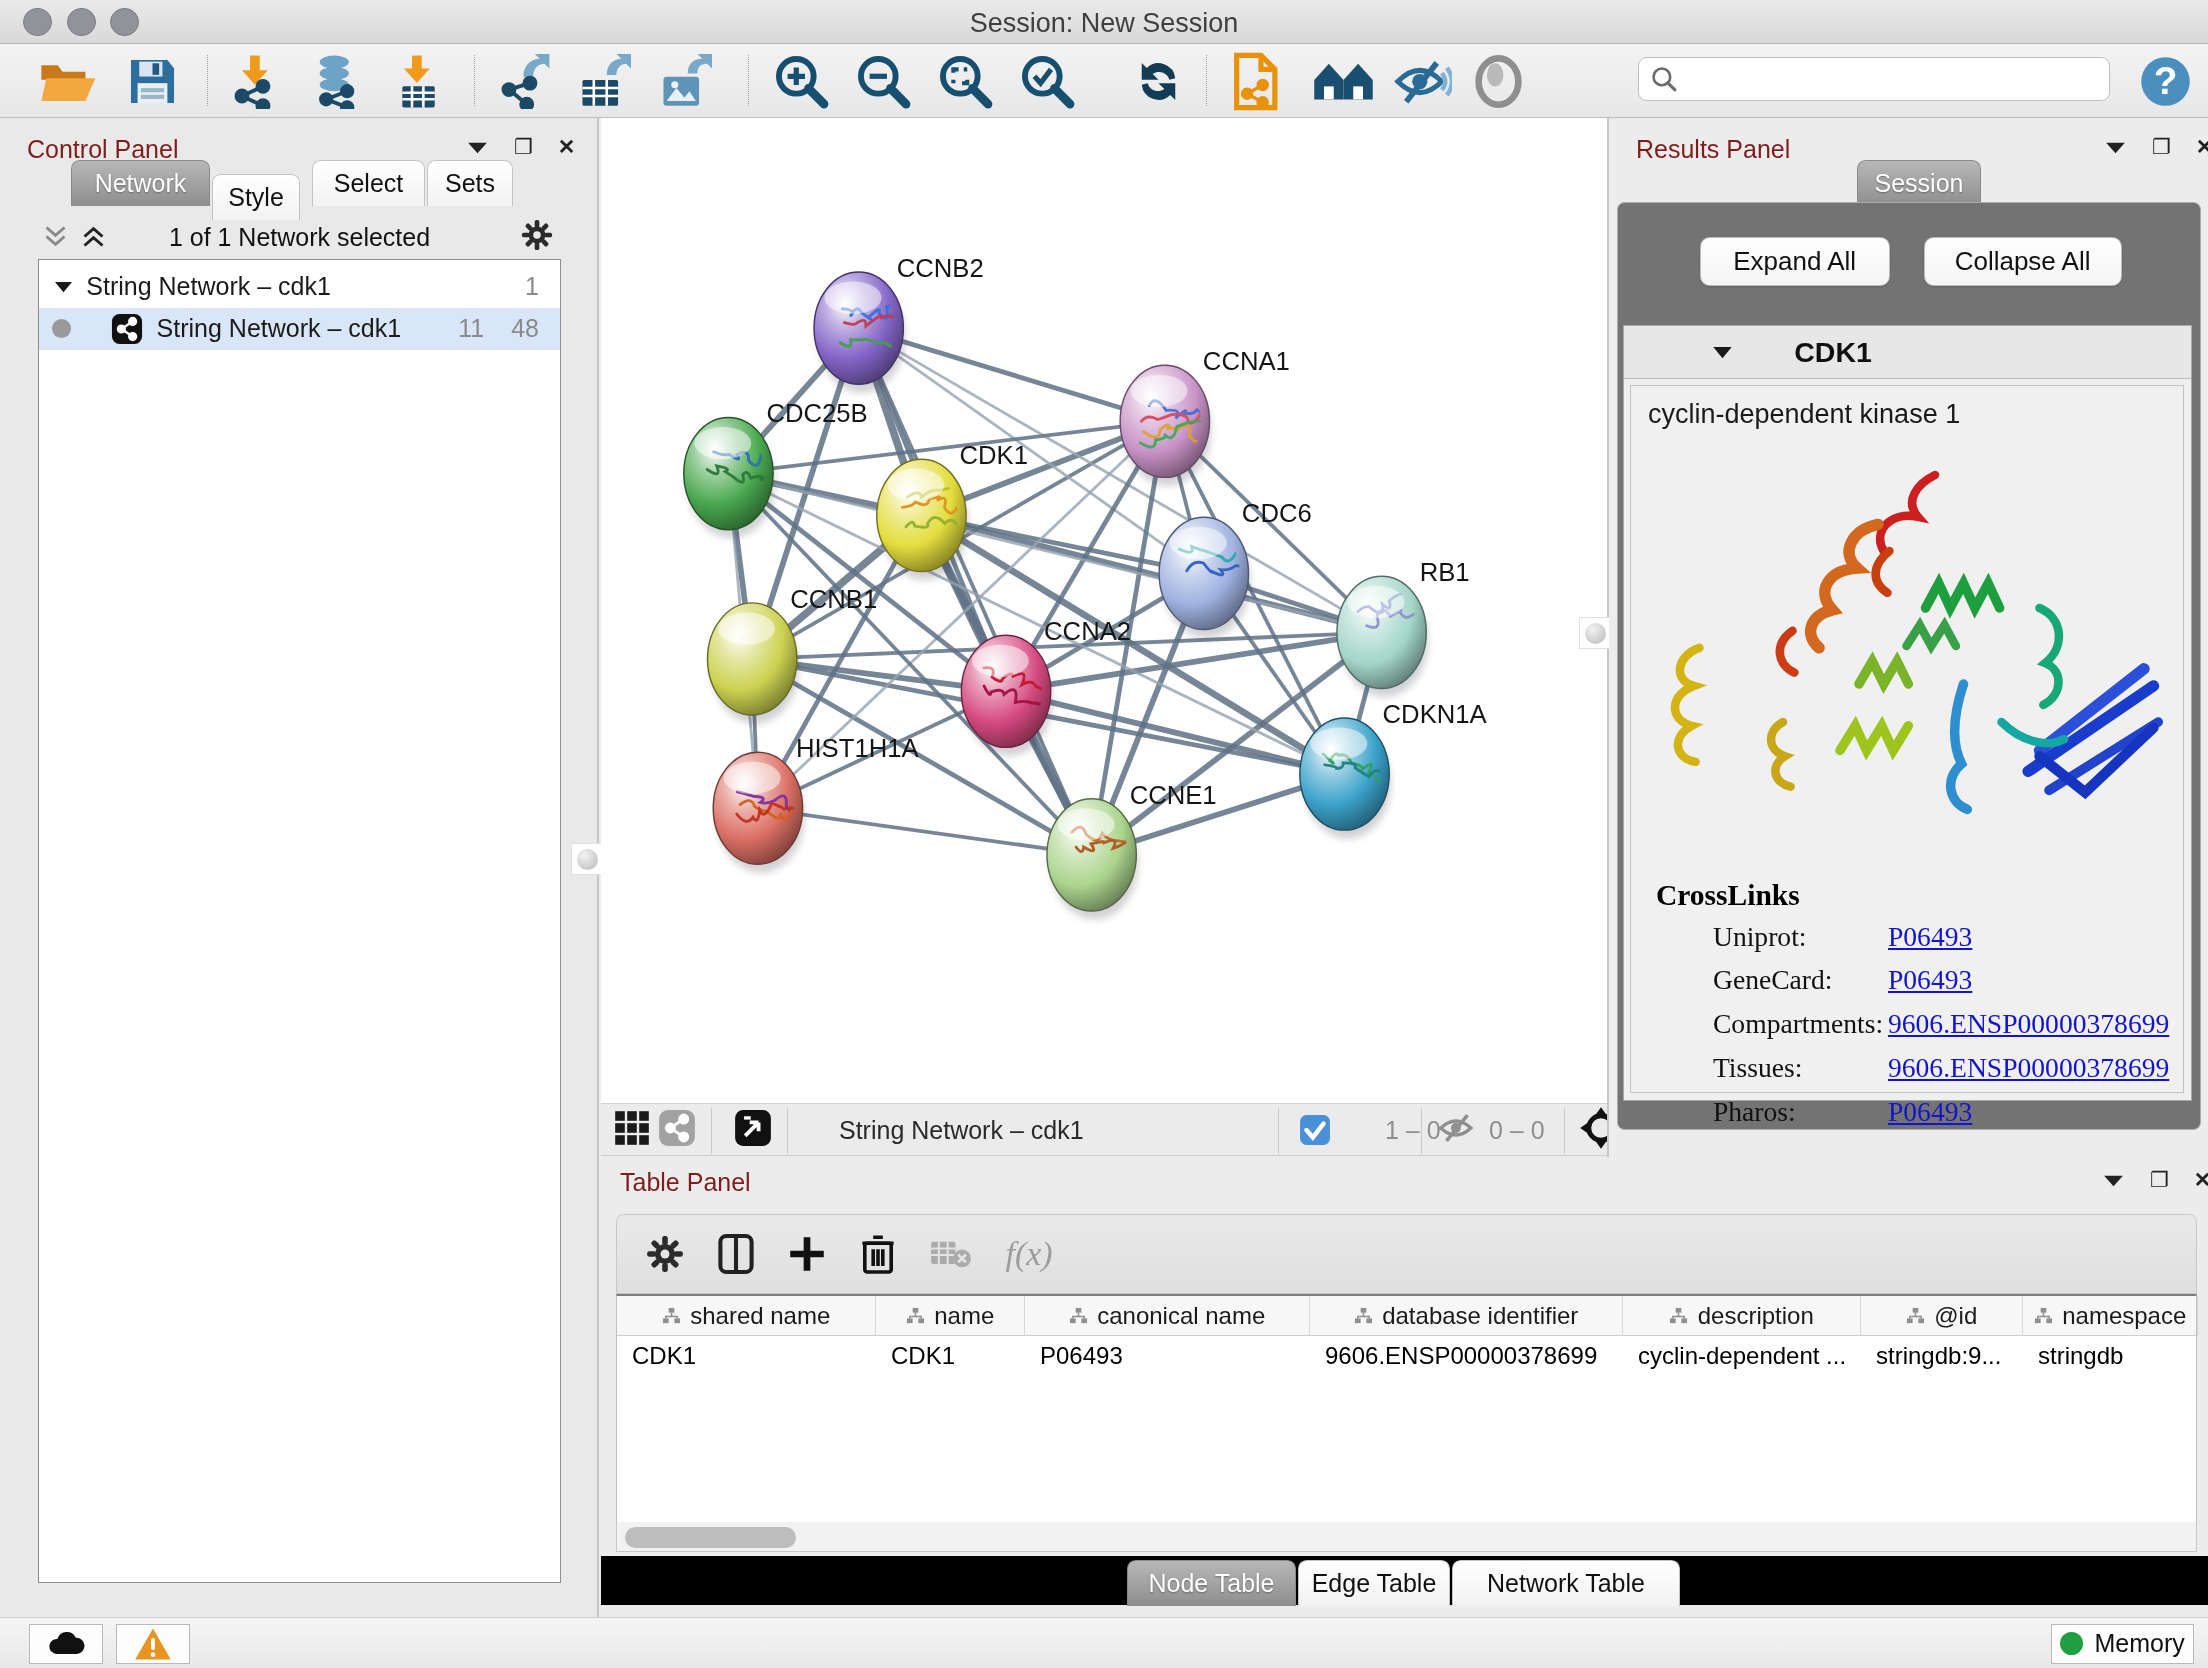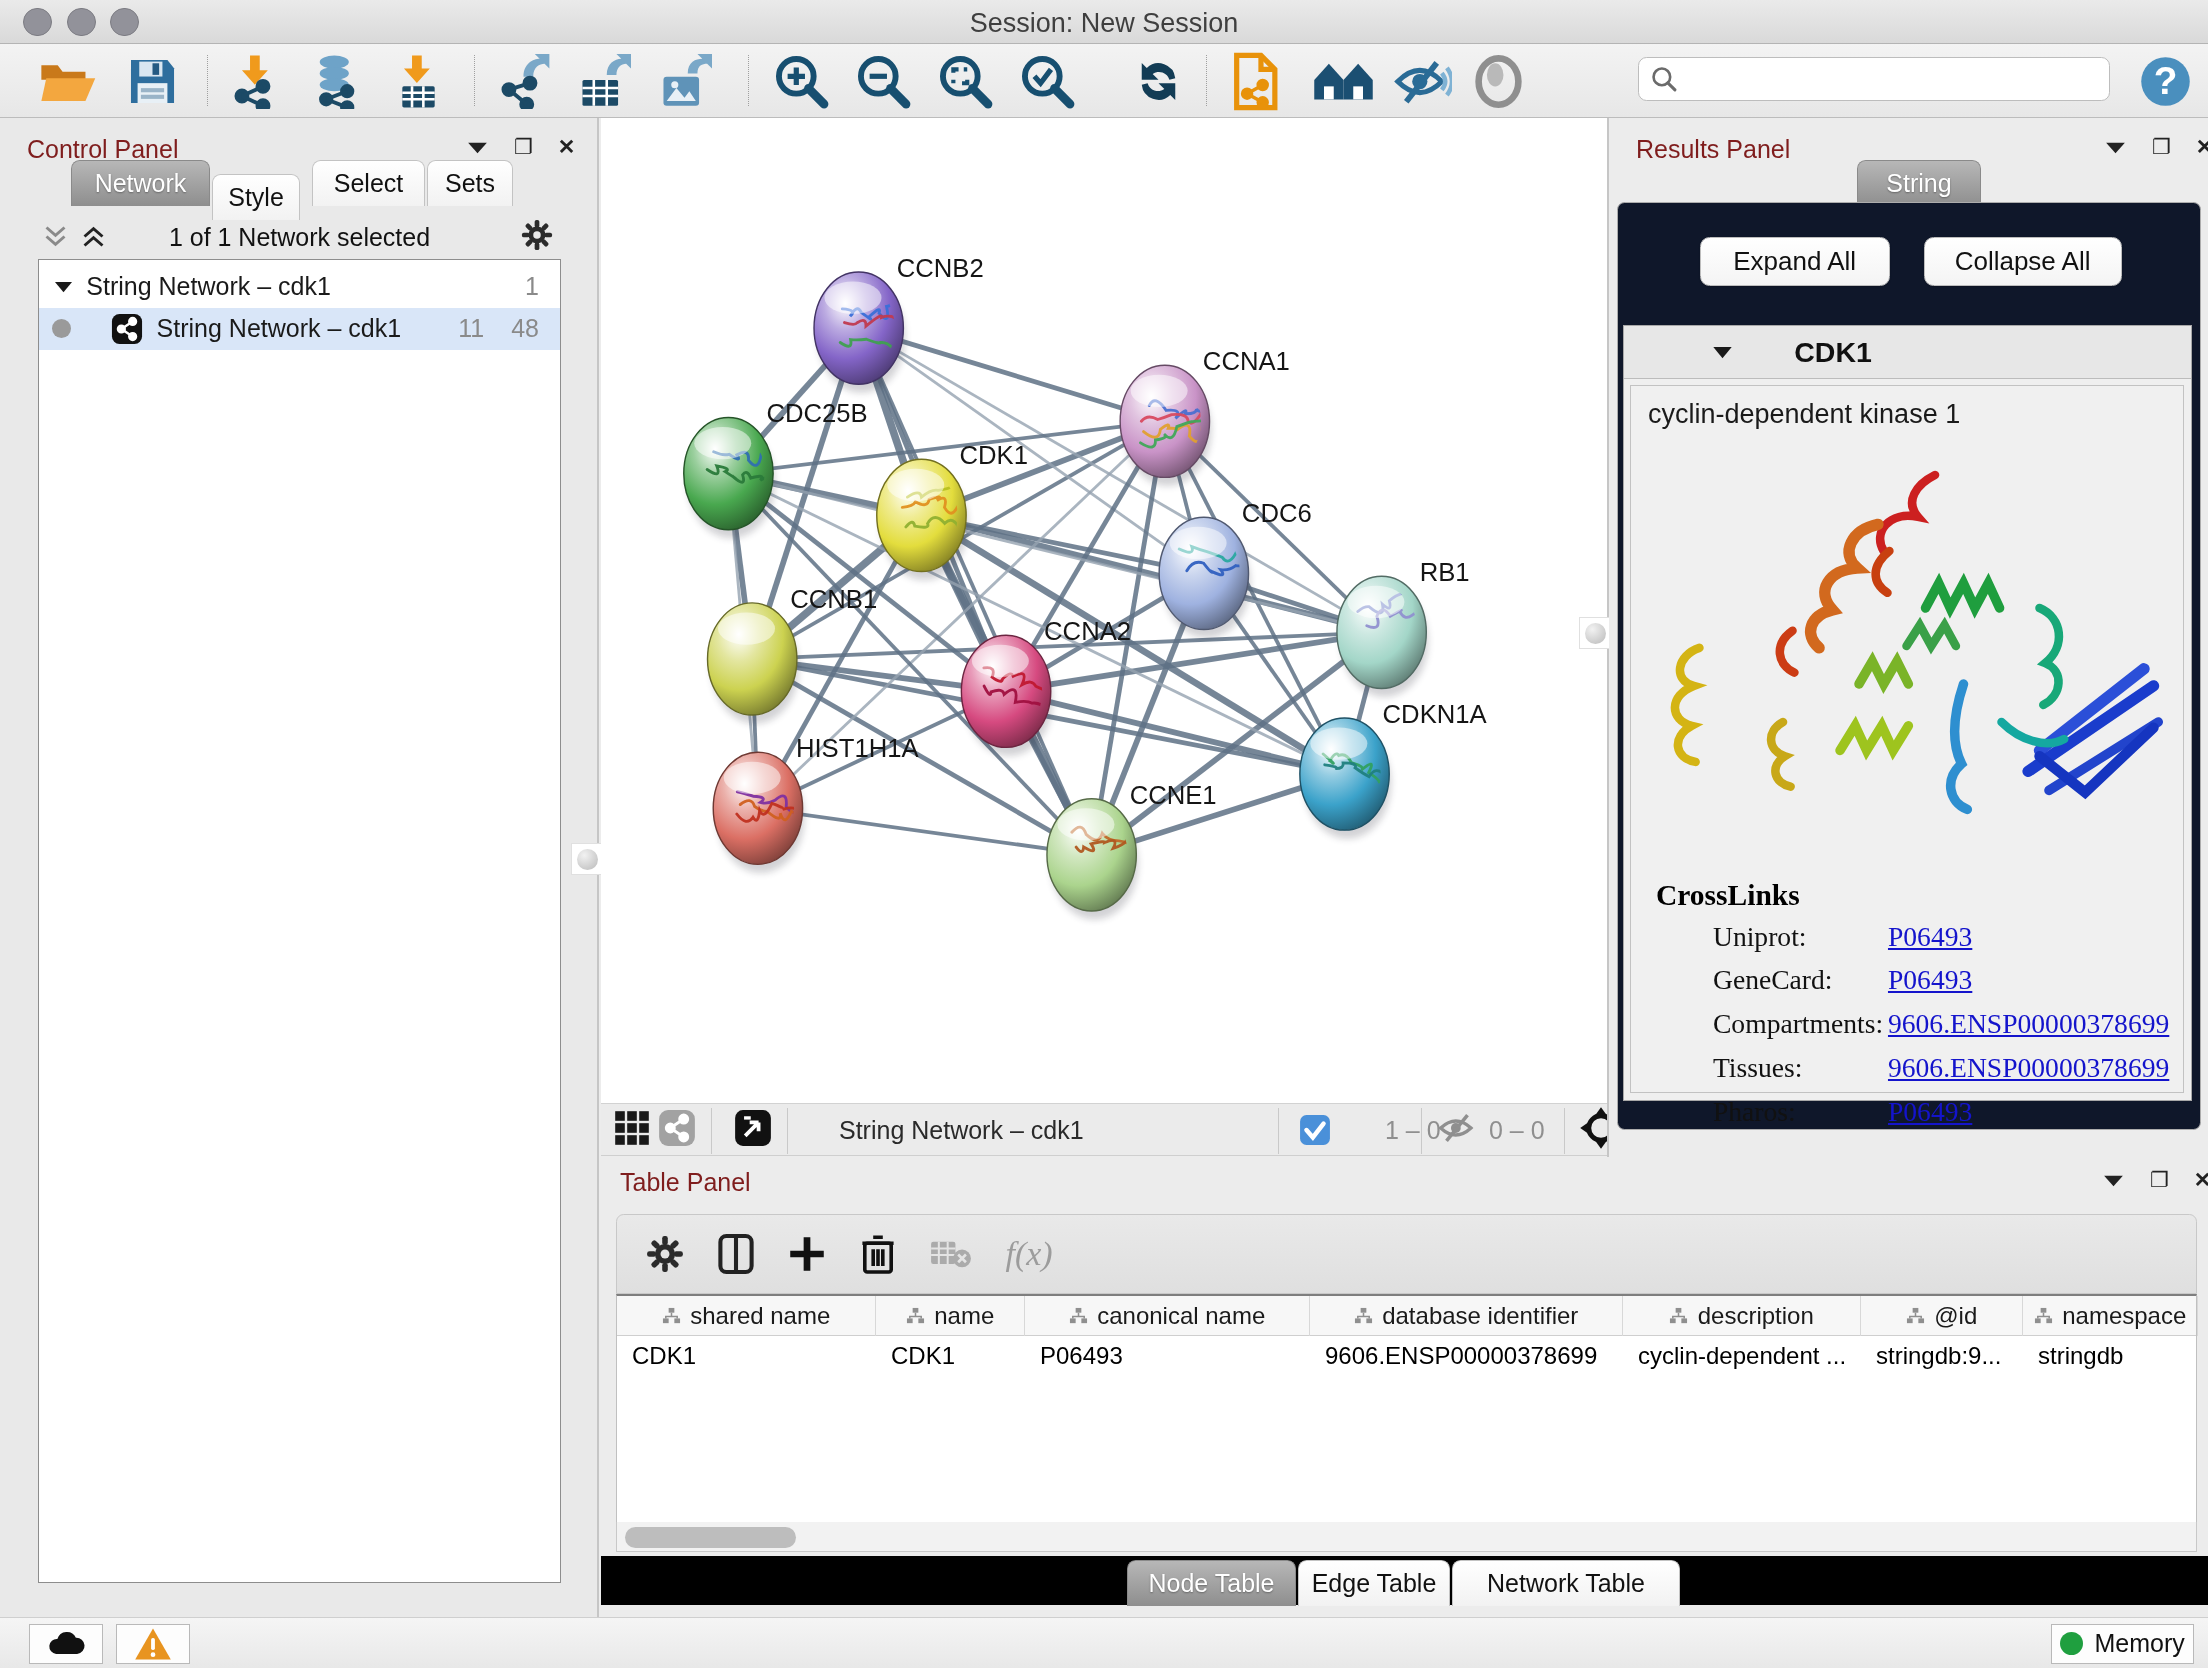--- a/index.html
+++ b/index.html
@@ -45,21 +45,21 @@
   .network-area { left:601px; top:118px; width:1006px; height:985px; background:#fff; }
   .net-toolbar { left:601px; top:1103px; width:1006px; height:53px; background:#ebebeb;
     border-top:1px solid #d2d2d2; border-bottom:1px solid #cfcfcf; }
   .ntb-sep { top:3.8px; height:46px; border-left:1px solid #c9c9c9; width:0; }
   .net-title { font-size:25px; color:#2a2a2a; }
   .gray-num { font-size:25px; color:#8f8f8f; }
 
   
   .results-panel { left:1609px; top:118px; width:599px; height:1499px; background:#ececec; }
   .rp-outerbox { left:7.6px; top:84px; width:584px; height:928px; border:1.9px solid #adadad;
-    border-radius:7.6px; background:#0f172a; }
+    border-radius:7.6px; background:#737373; }
   .rp-btn { position:absolute; top:34px; height:49px; background:linear-gradient(#ffffff,#f4f4f4);
     border:1.4px solid #bdbdbd; border-radius:9.5px; font-size:26px; color:#111;
     display:flex; align-items:center; justify-content:center; box-shadow:0 1px 1.9px rgba(0,0,0,.18); }
   .rp-listbox { position:absolute; left:5.7px; top:122px; width:569px; height:776px;
     border:1.9px solid #a8a8a8; background:#efefef; }
   .rp-genehdr { position:absolute; left:0; top:0; width:100%; height:53px; background:#e7e7e7;
     border-bottom:1px solid #bcbcbc; display:flex; align-items:center; }
   .rp-genebody { position:absolute; left:5.7px; top:59px; width:554px; height:708px;
     border:1px solid #c2c2c2; background:#f0f0f0; }
   .serif { font-family:"Liberation Serif", serif; }
@@ -667,21 +667,21 @@
       <span class="panel-header-title">Results Panel</span>
     </div>
     <div class="abs panel-ctl" style="left:495px; top:17px">
       <svg width="23" height="15" viewBox="0 0 24 16">
           <path d="M2 3 h20 l-10 11z" fill="#222"></path>
         </svg>
       <span class="ctl-glyph">❐</span>
       <span class="ctl-glyph" style="font-weight:bold">✕</span>
     </div>
 
-    <div class="tab sel" style="left:248px; top:42px; width:124px">String</div>
+    <div class="tab sel" style="left:248px; top:42px; width:124px">Session</div>
 
     <div class="abs rp-outerbox">
       <div class="rp-btn" style="left:82px; width:190px">Expand All</div>
       <div class="rp-btn" style="left:306px; width:198px">Collapse All</div>
 
       <div class="rp-listbox">
         <div class="rp-genehdr">
           <svg style="margin-left:88px" width="21" height="14.3" viewBox="0 0 20 14">
             <path d="M1 2 h18 l-9 11z" fill="#1a1a1a"></path>
           </svg>

